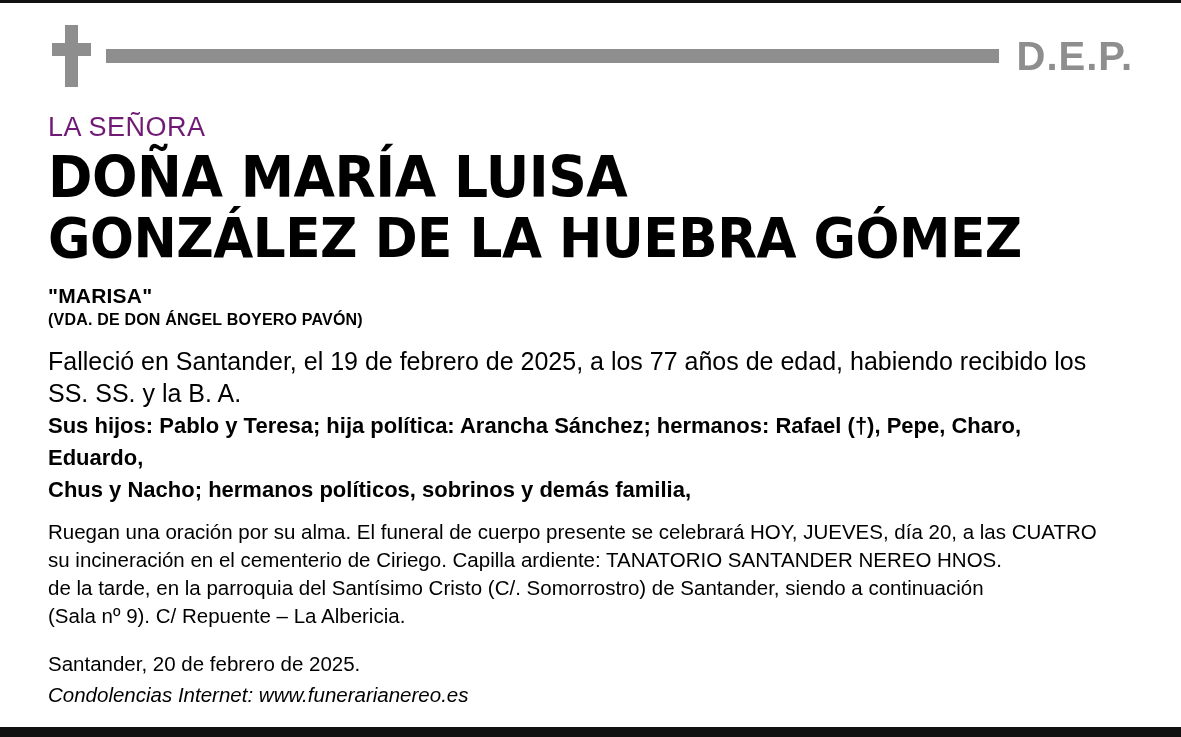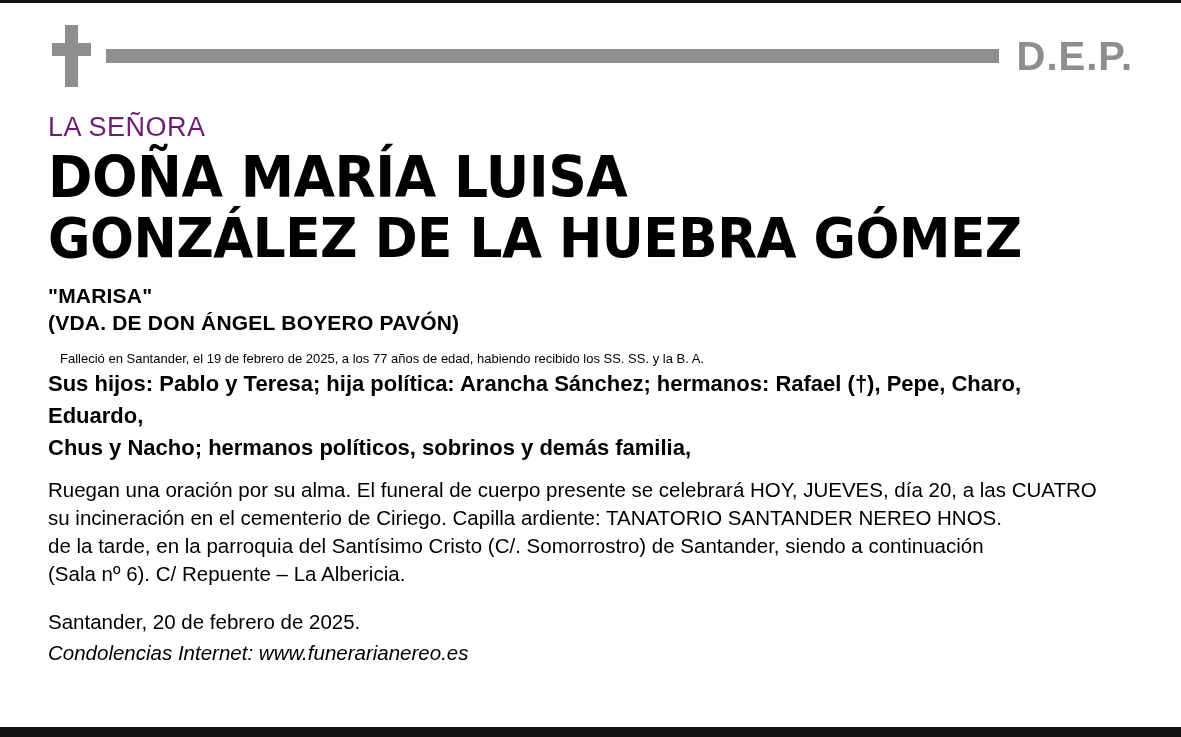--- a/index.html
+++ b/index.html
@@ -111,29 +111,28 @@
     font-size: 55px;
   }
   .nickname {
     font-weight: bold;
     font-size: 21px;
     margin-top: 16px;
     letter-spacing: 0.2px;
   }
   .widow {
     font-weight: bold;
-    font-size: 21px;
+    font-size: 16px;
     margin-top: 3px;
     letter-spacing: 0.2px;
   }
   .death-line {
-    font-size: 13px;
+    font-size: 25px;
     margin-top: 16px;
     line-height: 1.3;
-    margin-left: 12px;
   }
   .family {
     font-weight: bold;
     font-size: 22px;
     line-height: 1.45;
     max-width: 1040px;
   }
   .body-text {
     font-size: 20.5px;
     margin-top: 12px;
@@ -177,21 +176,21 @@
 
     <div class="family">
       <div>Sus hijos: Pablo y Teresa; hija política: Arancha Sánchez; hermanos: Rafael (†), Pepe, Charo, Eduardo,</div>
       <div>Chus y Nacho; hermanos políticos, sobrinos y demás familia,</div>
     </div>
 
     <div class="body-text">
       <div>Ruegan una oración por su alma. El funeral de cuerpo presente se celebrará HOY, JUEVES, día 20, a las CUATRO</div>
       <div>su incineración en el cementerio de Ciriego. Capilla ardiente: TANATORIO SANTANDER NEREO HNOS.</div>
       <div>de la tarde, en la parroquia del Santísimo Cristo (C/. Somorrostro) de Santander, siendo a continuación</div>
-      <div>(Sala nº 6). C/ Repuente – La Albericia.</div>
+      <div>(Sala nº 9). C/ Repuente – La Albericia.</div>
     </div>
 
     <div class="closing">
       <div>Santander, 20 de febrero de 2025.</div>
       <div>Condolencias Internet: www.funerarianereo.es</div>
     </div>
 
   </div>
 
   <div class="rule-bottom"></div>

